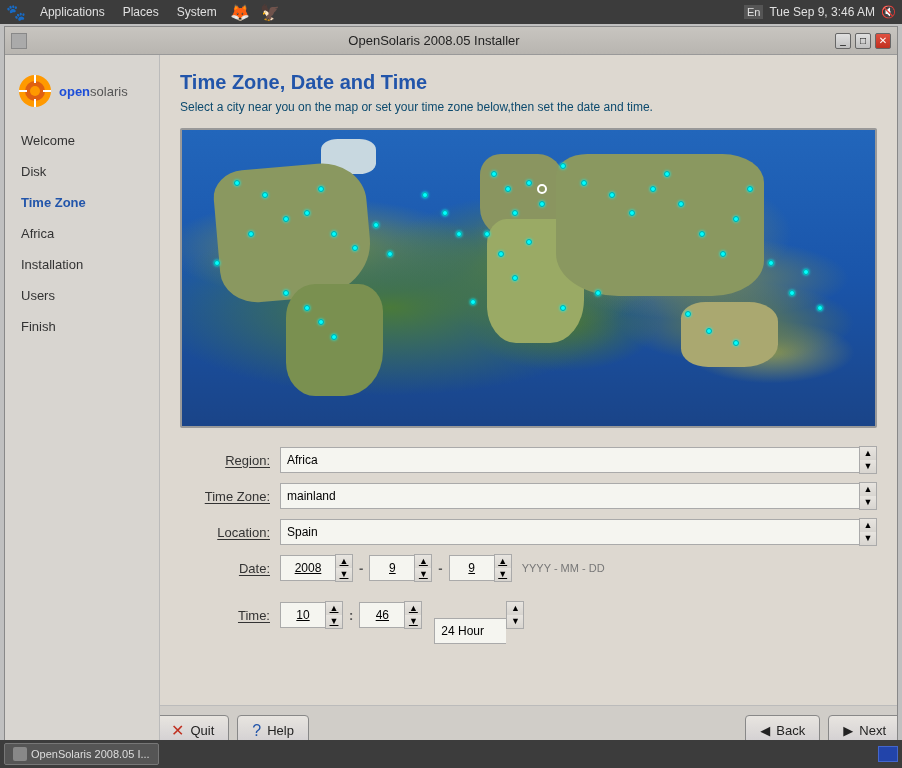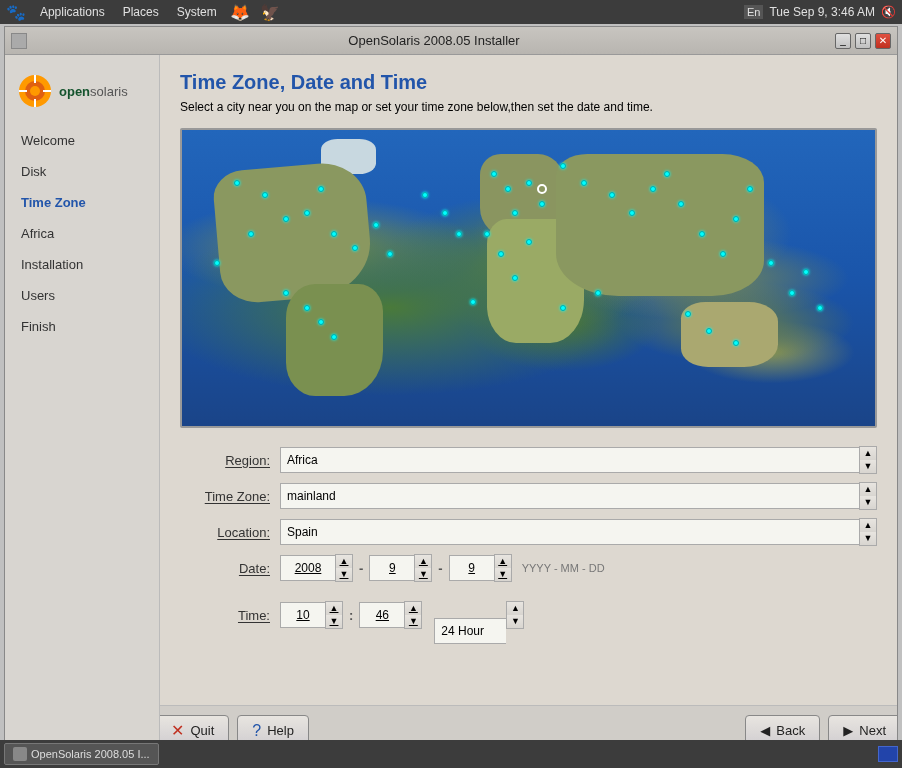--- a/index.html
+++ b/index.html
@@ -94,21 +94,21 @@
     }
 
     .page-title {
       font-size: 20px;
       color: #2255aa;
       font-weight: bold;
       margin-bottom: 6px;
     }
     .page-subtitle {
       font-size: 12px;
-      color: #000000;
+      color: #0c4a6e;
       margin-bottom: 14px;
     }
 
     
     .map-container {
       width: 100%;
       height: 300px;
       background: #2255aa;
       border: 2px solid #999;
       border-radius: 2px;
@@ -384,21 +384,21 @@
           <svg width="36" height="36">
             <circle cx="18" cy="18" r="16" fill="#f90"></circle>
             <circle cx="18" cy="18" r="10" fill="#e06010"></circle>
             <circle cx="18" cy="18" r="5" fill="#f90"></circle>
             <line x1="18" y1="2" x2="18" y2="10" stroke="#fff" stroke-width="2"></line>
             <line x1="18" y1="26" x2="18" y2="34" stroke="#fff" stroke-width="2"></line>
             <line x1="2" y1="18" x2="10" y2="18" stroke="#fff" stroke-width="2"></line>
             <line x1="26" y1="18" x2="34" y2="18" stroke="#fff" stroke-width="2"></line>
           </svg>
           <div>
-            <span style="color:#14532d;font-weight:bold;font-size:13px;">open</span><span style="color:#555;font-size:13px;">solaris</span>
+            <span style="color:#1d4ed8;font-weight:bold;font-size:13px;">open</span><span style="color:#555;font-size:13px;">solaris</span>
           </div>
         </div>
         <ul class="sidebar-nav">
           <li class="">Welcome</li>
           <li class="">Disk</li>
           <li class="active">Time Zone</li>
           <li class="">Africa</li>
           <li class="">Installation</li>
           <li class="">Users</li>
           <li class="">Finish</li>

